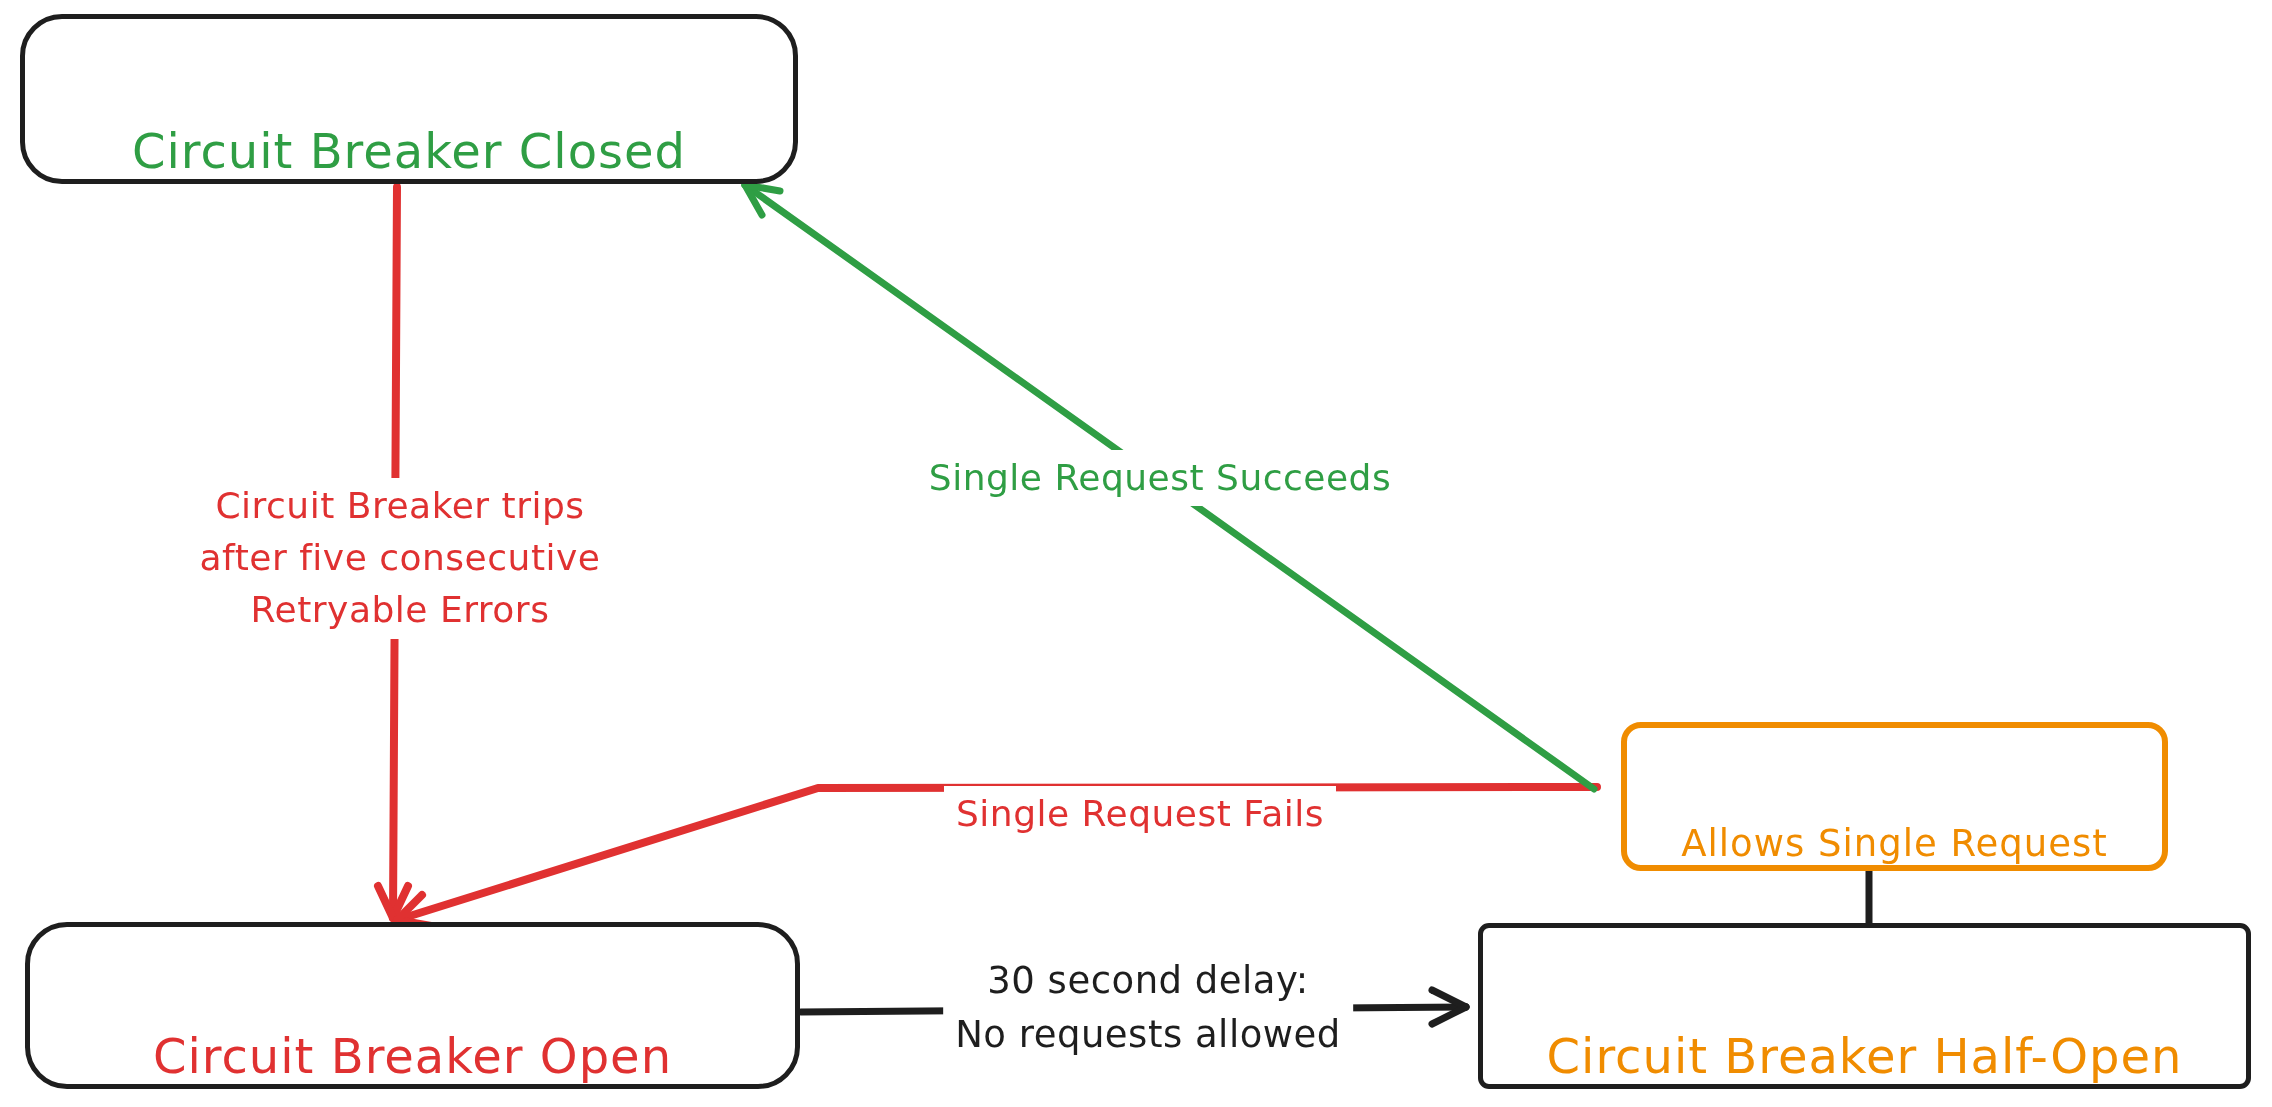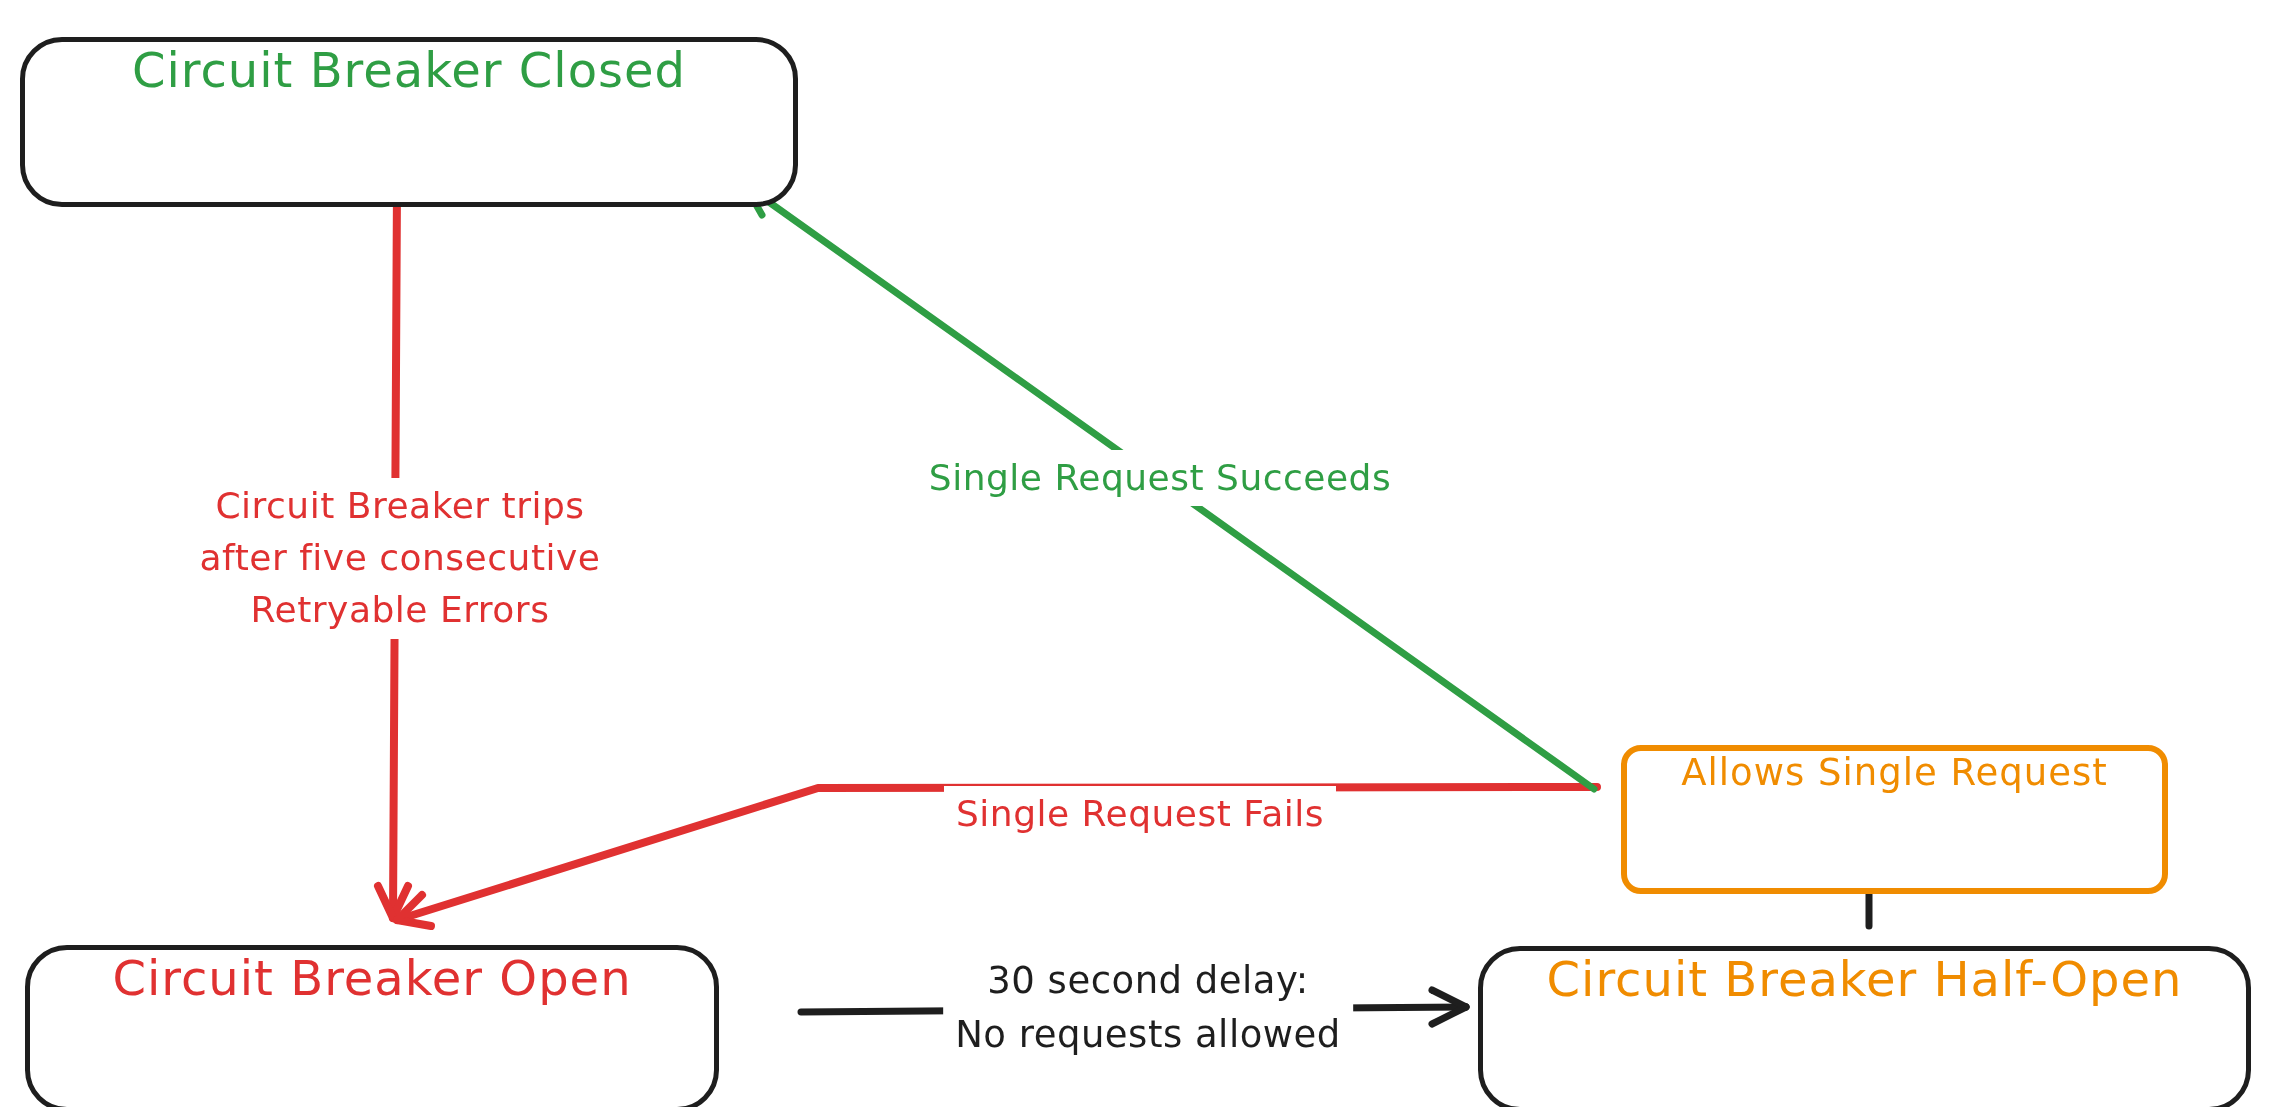--- a/index.html
+++ b/index.html
@@ -11,30 +11,30 @@
     font-family:"DejaVu Sans","Liberation Sans",sans-serif; background:var(--bg);
   }
   svg.edges{position:absolute; left:0; top:0; width:2272px; height:1107px;}
   svg.edges *{fill:none; stroke-linecap:round; stroke-linejoin:round;}
   .s-red{stroke:var(--red); stroke-width:8;}
   .s-green{stroke:var(--green); stroke-width:7;}
   .s-ink{stroke:var(--ink); stroke-width:7;}
 
   .node{
     position:absolute; box-sizing:border-box; background:var(--bg);
-    display:flex; align-items:flex-start; justify-content:center; text-align:center;
-    border:5px solid var(--ink); border-radius:42px;margin-top:23px;
+    display:flex; align-items:flex-end; justify-content:center; text-align:center;
+    border:5px solid var(--ink); border-radius:42px;
   }
   .node .node-label{font-size:48px; letter-spacing:1px;}
 
   .node-closed   {left:20px;  top:14px;  width:778px; height:170px;}
   .node-closed   .node-label{color:var(--green);}
-  .node-open     {left:25px;  top:922px; width:694px; height:167px;}
+  .node-open     {left:25px;  top:922px; width:775px; height:167px;}
   .node-open     .node-label{color:var(--red);}
-  .node-halfopen {left:1478px;top:923px; width:773px; height:166px;}
+  .node-halfopen {left:1478px;top:923px; width:773px; height:166px;border-radius:11px;}
   .node-halfopen .node-label{color:var(--orange);}
   .node-allows{
     left:1621px; top:722px; width:547px; height:149px;
     border:6px solid var(--orange); border-radius:20px;
   }
   .node-allows .node-label{color:var(--orange); font-size:37px;}
 
   .edge-label{
     position:absolute; transform:translateX(-50%);
     background:var(--bg); padding:2px 12px;

